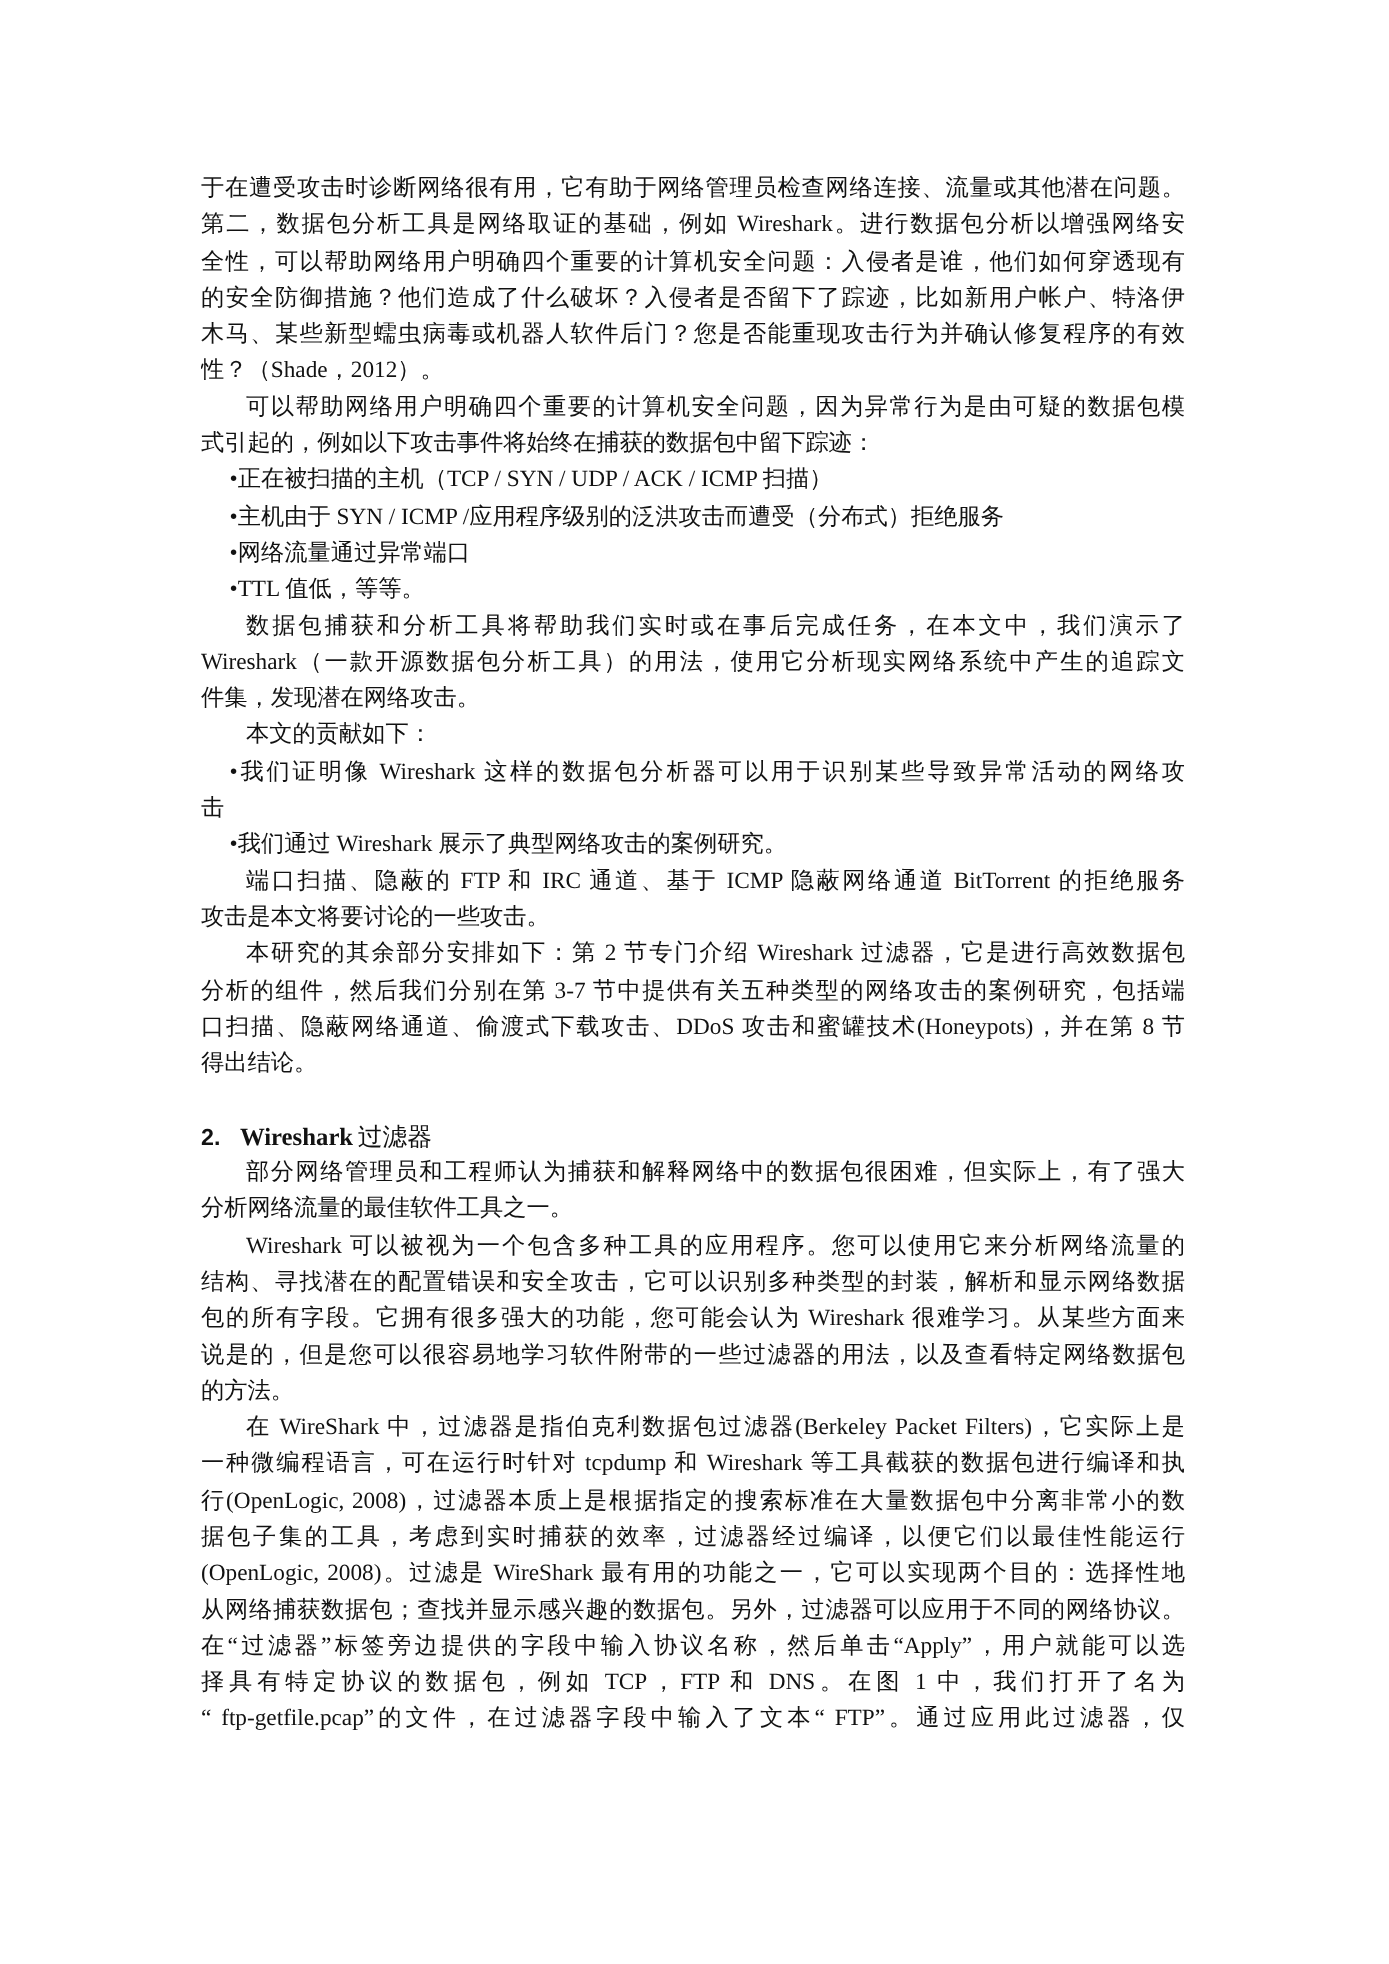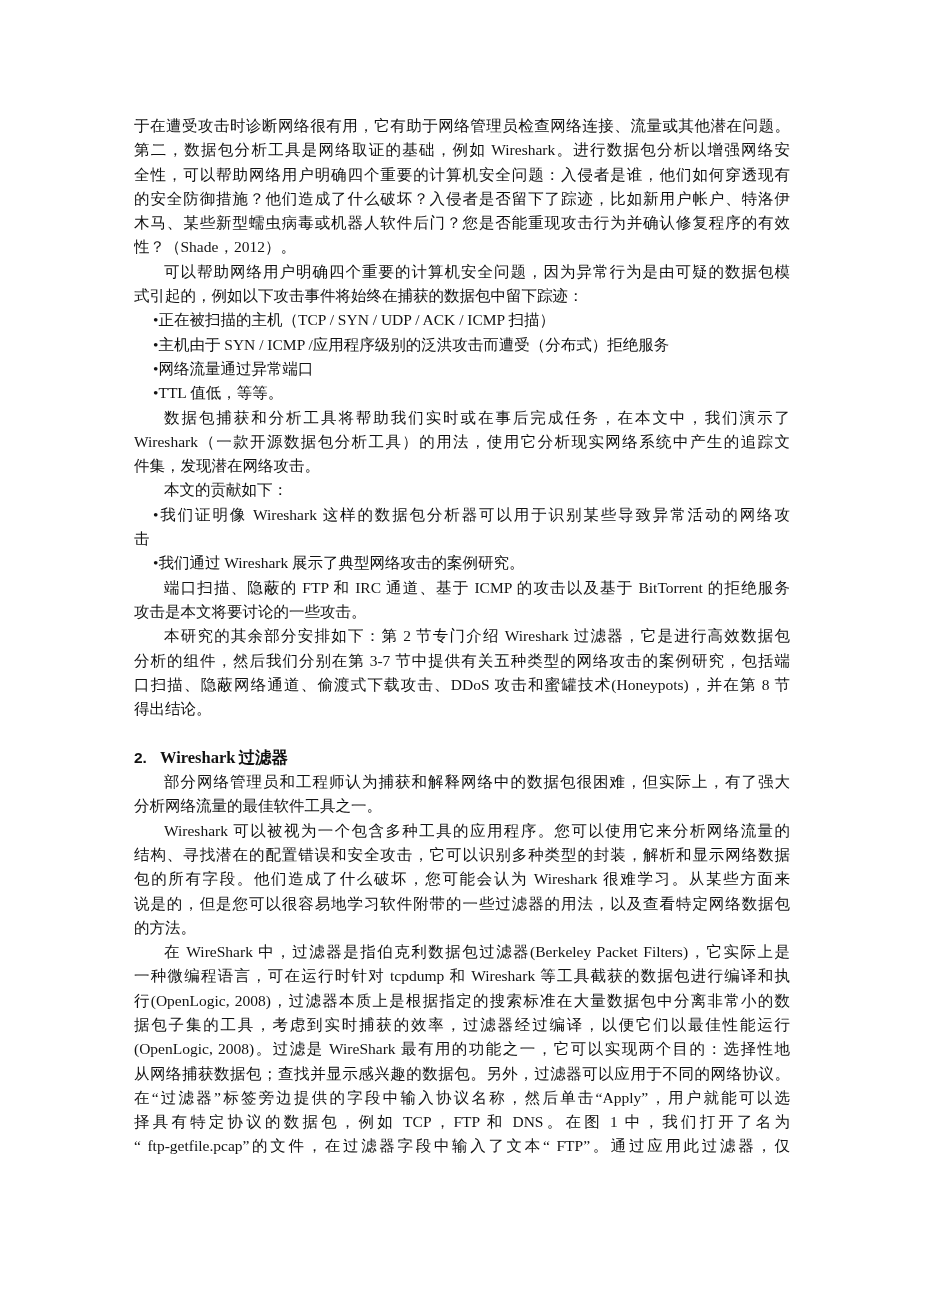--- a/index.html
+++ b/index.html
@@ -54,21 +54,21 @@
     font-weight: bold;
     font-family: "Liberation Sans", sans-serif;
     font-size: 15.5px;
     margin-right: 13px;
   }
   .heading .hlatin {
     font-weight: bold;
     margin-right: 3px;
   }
   .heading .hcjk {
-    font-weight: bold;
+    font-weight: normal;
   }
 </style>
 </head>
 <body style="background: rgb(255, 255, 255);">
 
 <div class="page">
   <div class="textblock" id="textblock" style="color: rgb(18, 18, 18);">
       <div class="line just">于在遭受攻击时诊断网络很有用，它有助于网络管理员检查网络连接、流量或其他潜在问题。</div>
       <div class="line just">第二，数据包分析工具是网络取证的基础，例如 Wireshark。进行数据包分析以增强网络安</div>
       <div class="line just">全性，可以帮助网络用户明确四个重要的计算机安全问题：入侵者是谁，他们如何穿透现有</div>
@@ -81,33 +81,33 @@
       <div class="line ind-bullet">•主机由于 SYN / ICMP /应用程序级别的泛洪攻击而遭受（分布式）拒绝服务</div>
       <div class="line ind-bullet">•网络流量通过异常端口</div>
       <div class="line ind-bullet">•TTL 值低，等等。</div>
       <div class="line just ind-para">数据包捕获和分析工具将帮助我们实时或在事后完成任务，在本文中，我们演示了</div>
       <div class="line just">Wireshark（一款开源数据包分析工具）的用法，使用它分析现实网络系统中产生的追踪文</div>
       <div class="line">件集，发现潜在网络攻击。</div>
       <div class="line ind-para">本文的贡献如下：</div>
       <div class="line just ind-bullet">•我们证明像 Wireshark 这样的数据包分析器可以用于识别某些导致异常活动的网络攻</div>
       <div class="line">击</div>
       <div class="line ind-bullet">•我们通过 Wireshark 展示了典型网络攻击的案例研究。</div>
-      <div class="line just ind-para">端口扫描、隐蔽的 FTP 和 IRC 通道、基于 ICMP 的攻击以及基于 BitTorrent 的拒绝服务</div>
+      <div class="line just ind-para">端口扫描、隐蔽的 FTP 和 IRC 通道、基于 ICMP 隐蔽网络通道 BitTorrent 的拒绝服务</div>
       <div class="line">攻击是本文将要讨论的一些攻击。</div>
       <div class="line just ind-para">本研究的其余部分安排如下：第 2 节专门介绍 Wireshark 过滤器，它是进行高效数据包</div>
       <div class="line just">分析的组件，然后我们分别在第 3-7 节中提供有关五种类型的网络攻击的案例研究，包括端</div>
       <div class="line just">口扫描、隐蔽网络通道、偷渡式下载攻击、DDoS 攻击和蜜罐技术(Honeypots)，并在第 8 节</div>
       <div class="line">得出结论。</div>
       <div class="gap"></div>
       <div class="heading"><span class="hnum">2.</span><span class="hlatin">Wireshark</span><span class="hcjk">过滤器</span></div>
       <div class="line just ind-para">部分网络管理员和工程师认为捕获和解释网络中的数据包很困难，但实际上，有了强大</div>
       <div class="line">分析网络流量的最佳软件工具之一。</div>
       <div class="line just ind-para">Wireshark 可以被视为一个包含多种工具的应用程序。您可以使用它来分析网络流量的</div>
       <div class="line just">结构、寻找潜在的配置错误和安全攻击，它可以识别多种类型的封装，解析和显示网络数据</div>
-      <div class="line just">包的所有字段。他们造成了什么破坏，您可能会认为 Wireshark 很难学习。从某些方面来</div>
+      <div class="line just">包的所有字段。它拥有很多强大的功能，您可能会认为 Wireshark 很难学习。从某些方面来</div>
       <div class="line just">说是的，但是您可以很容易地学习软件附带的一些过滤器的用法，以及查看特定网络数据包</div>
       <div class="line">的方法。</div>
       <div class="line just ind-para">在 WireShark 中，过滤器是指伯克利数据包过滤器(Berkeley Packet Filters)，它实际上是</div>
       <div class="line just">一种微编程语言，可在运行时针对 tcpdump 和 Wireshark 等工具截获的数据包进行编译和执</div>
       <div class="line just">行(OpenLogic, 2008)，过滤器本质上是根据指定的搜索标准在大量数据包中分离非常小的数</div>
       <div class="line just">据包子集的工具，考虑到实时捕获的效率，过滤器经过编译，以便它们以最佳性能运行</div>
       <div class="line just">(OpenLogic, 2008)。过滤是 WireShark 最有用的功能之一，它可以实现两个目的：选择性地</div>
       <div class="line just">从网络捕获数据包；查找并显示感兴趣的数据包。另外，过滤器可以应用于不同的网络协议。</div>
       <div class="line just">在“过滤器”标签旁边提供的字段中输入协议名称，然后单击“Apply”，用户就能可以选</div>
       <div class="line just">择具有特定协议的数据包，例如 TCP，FTP 和 DNS。在图 1 中，我们打开了名为</div>

